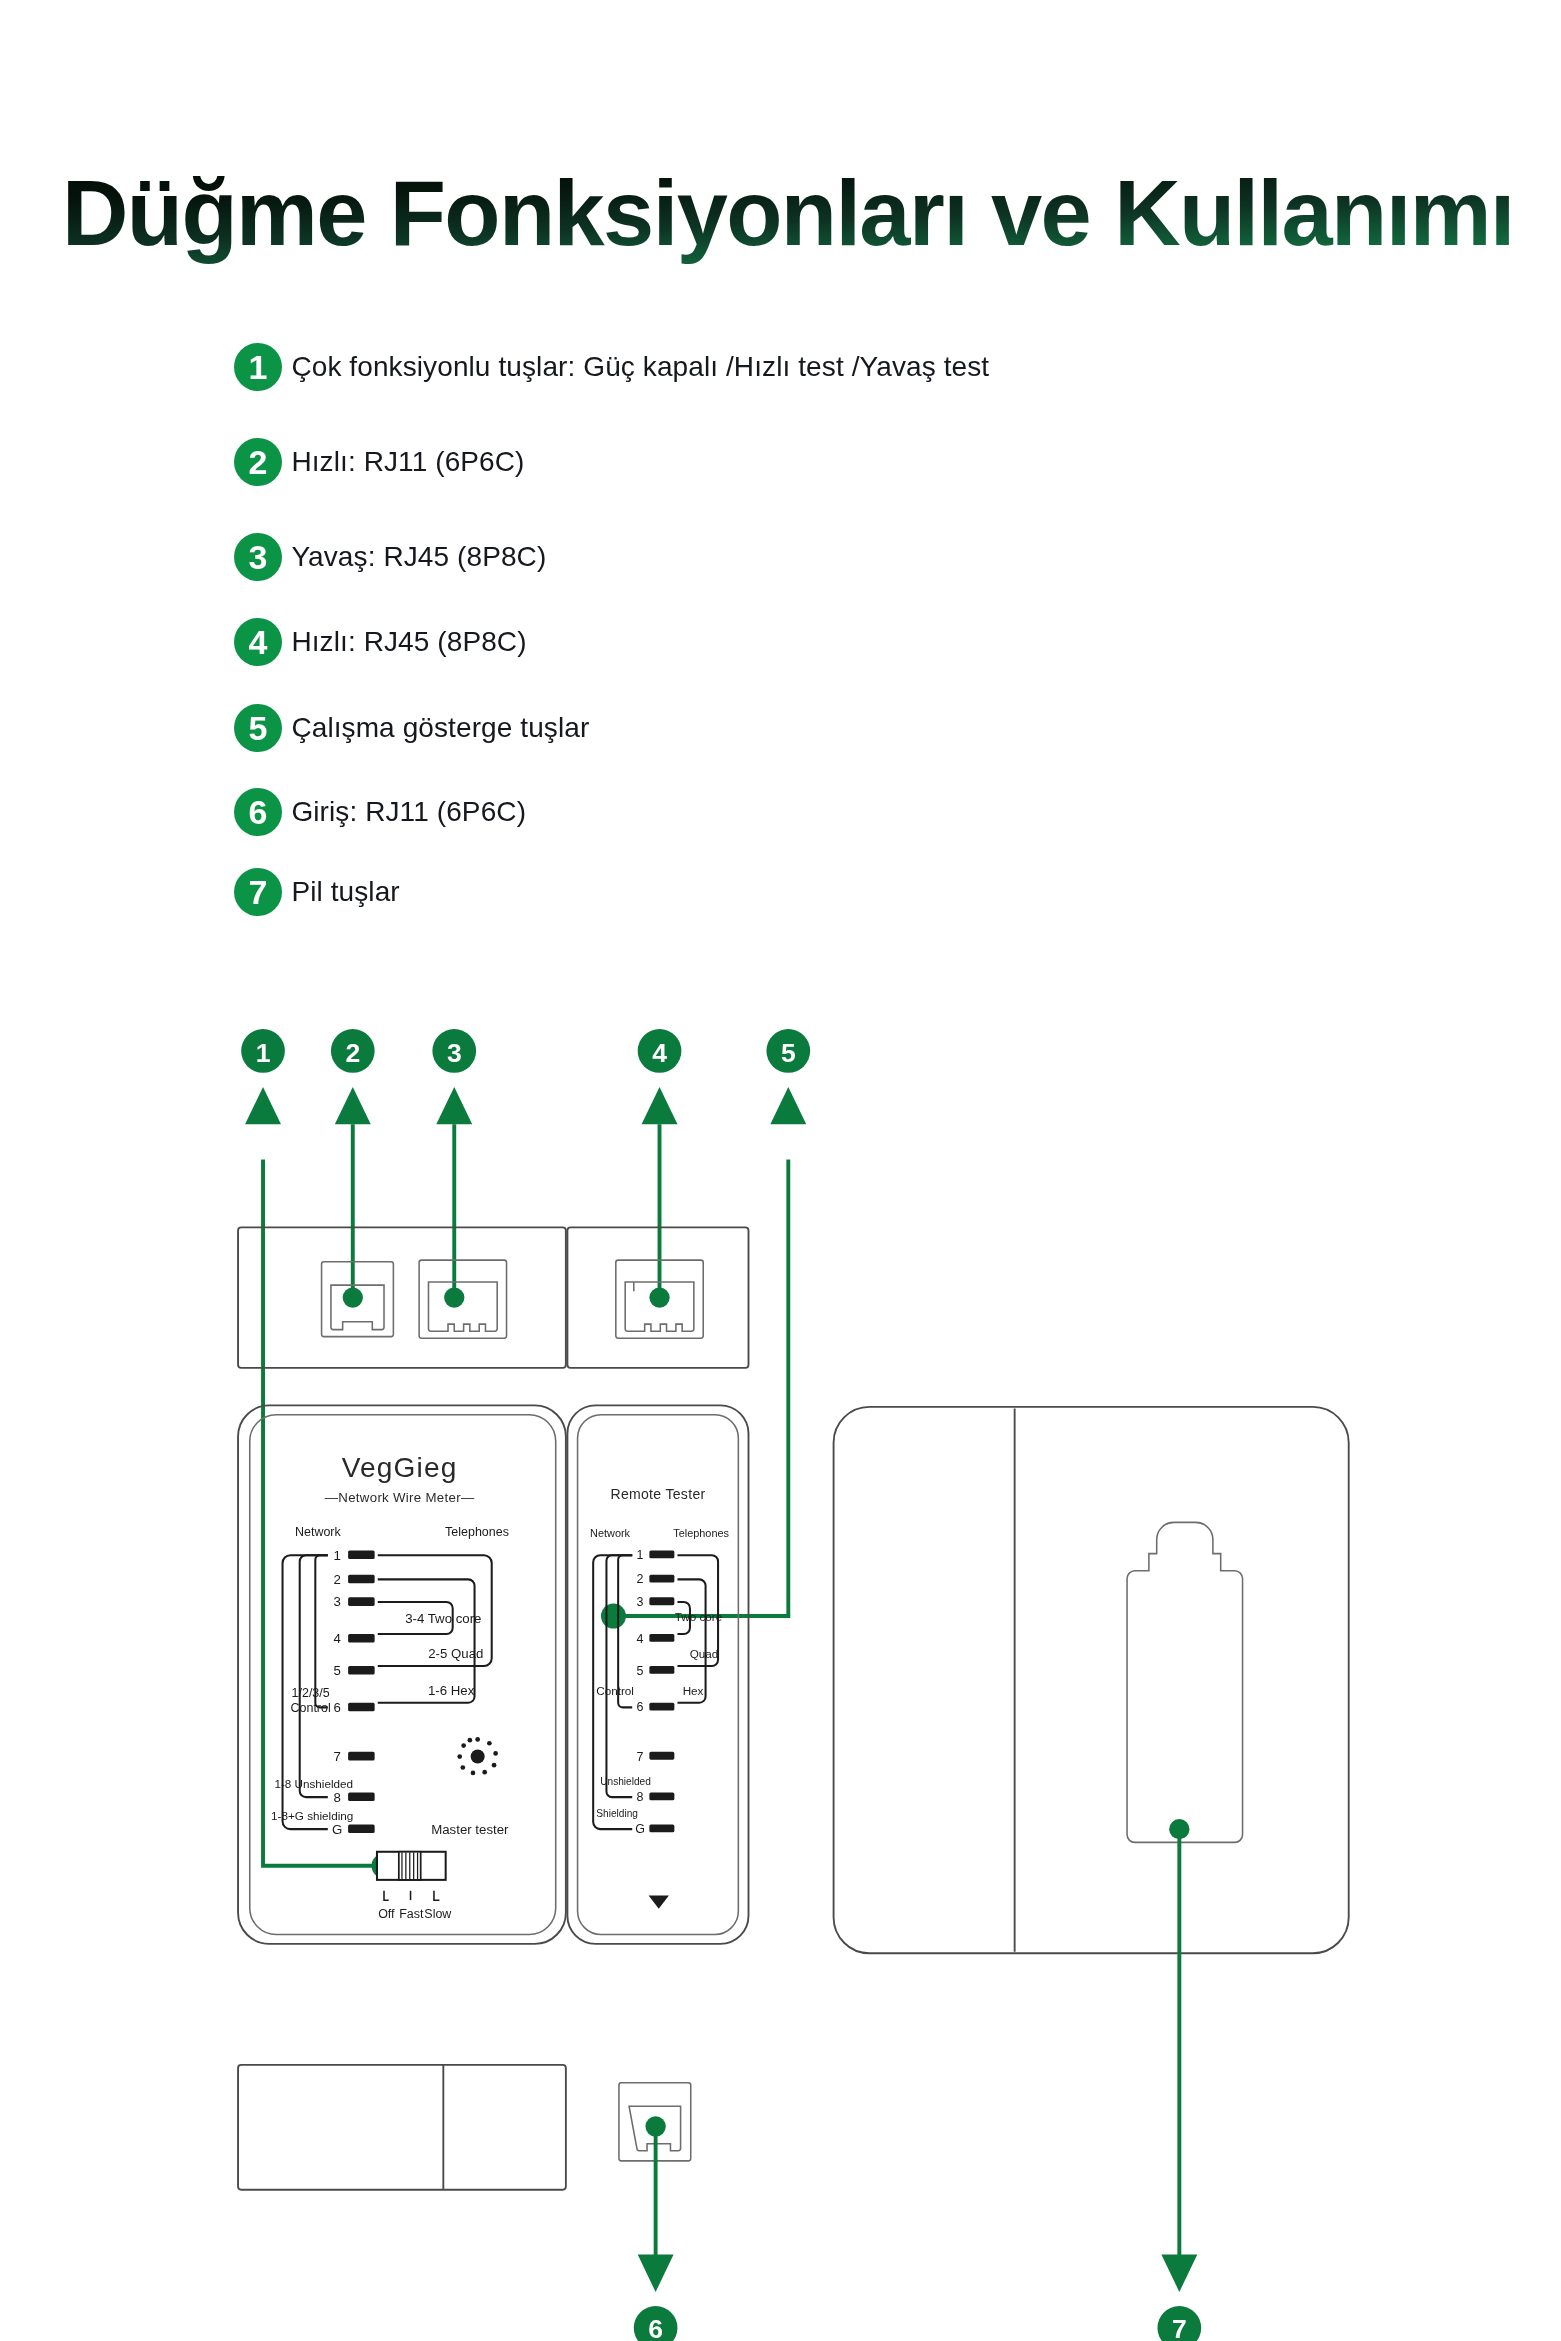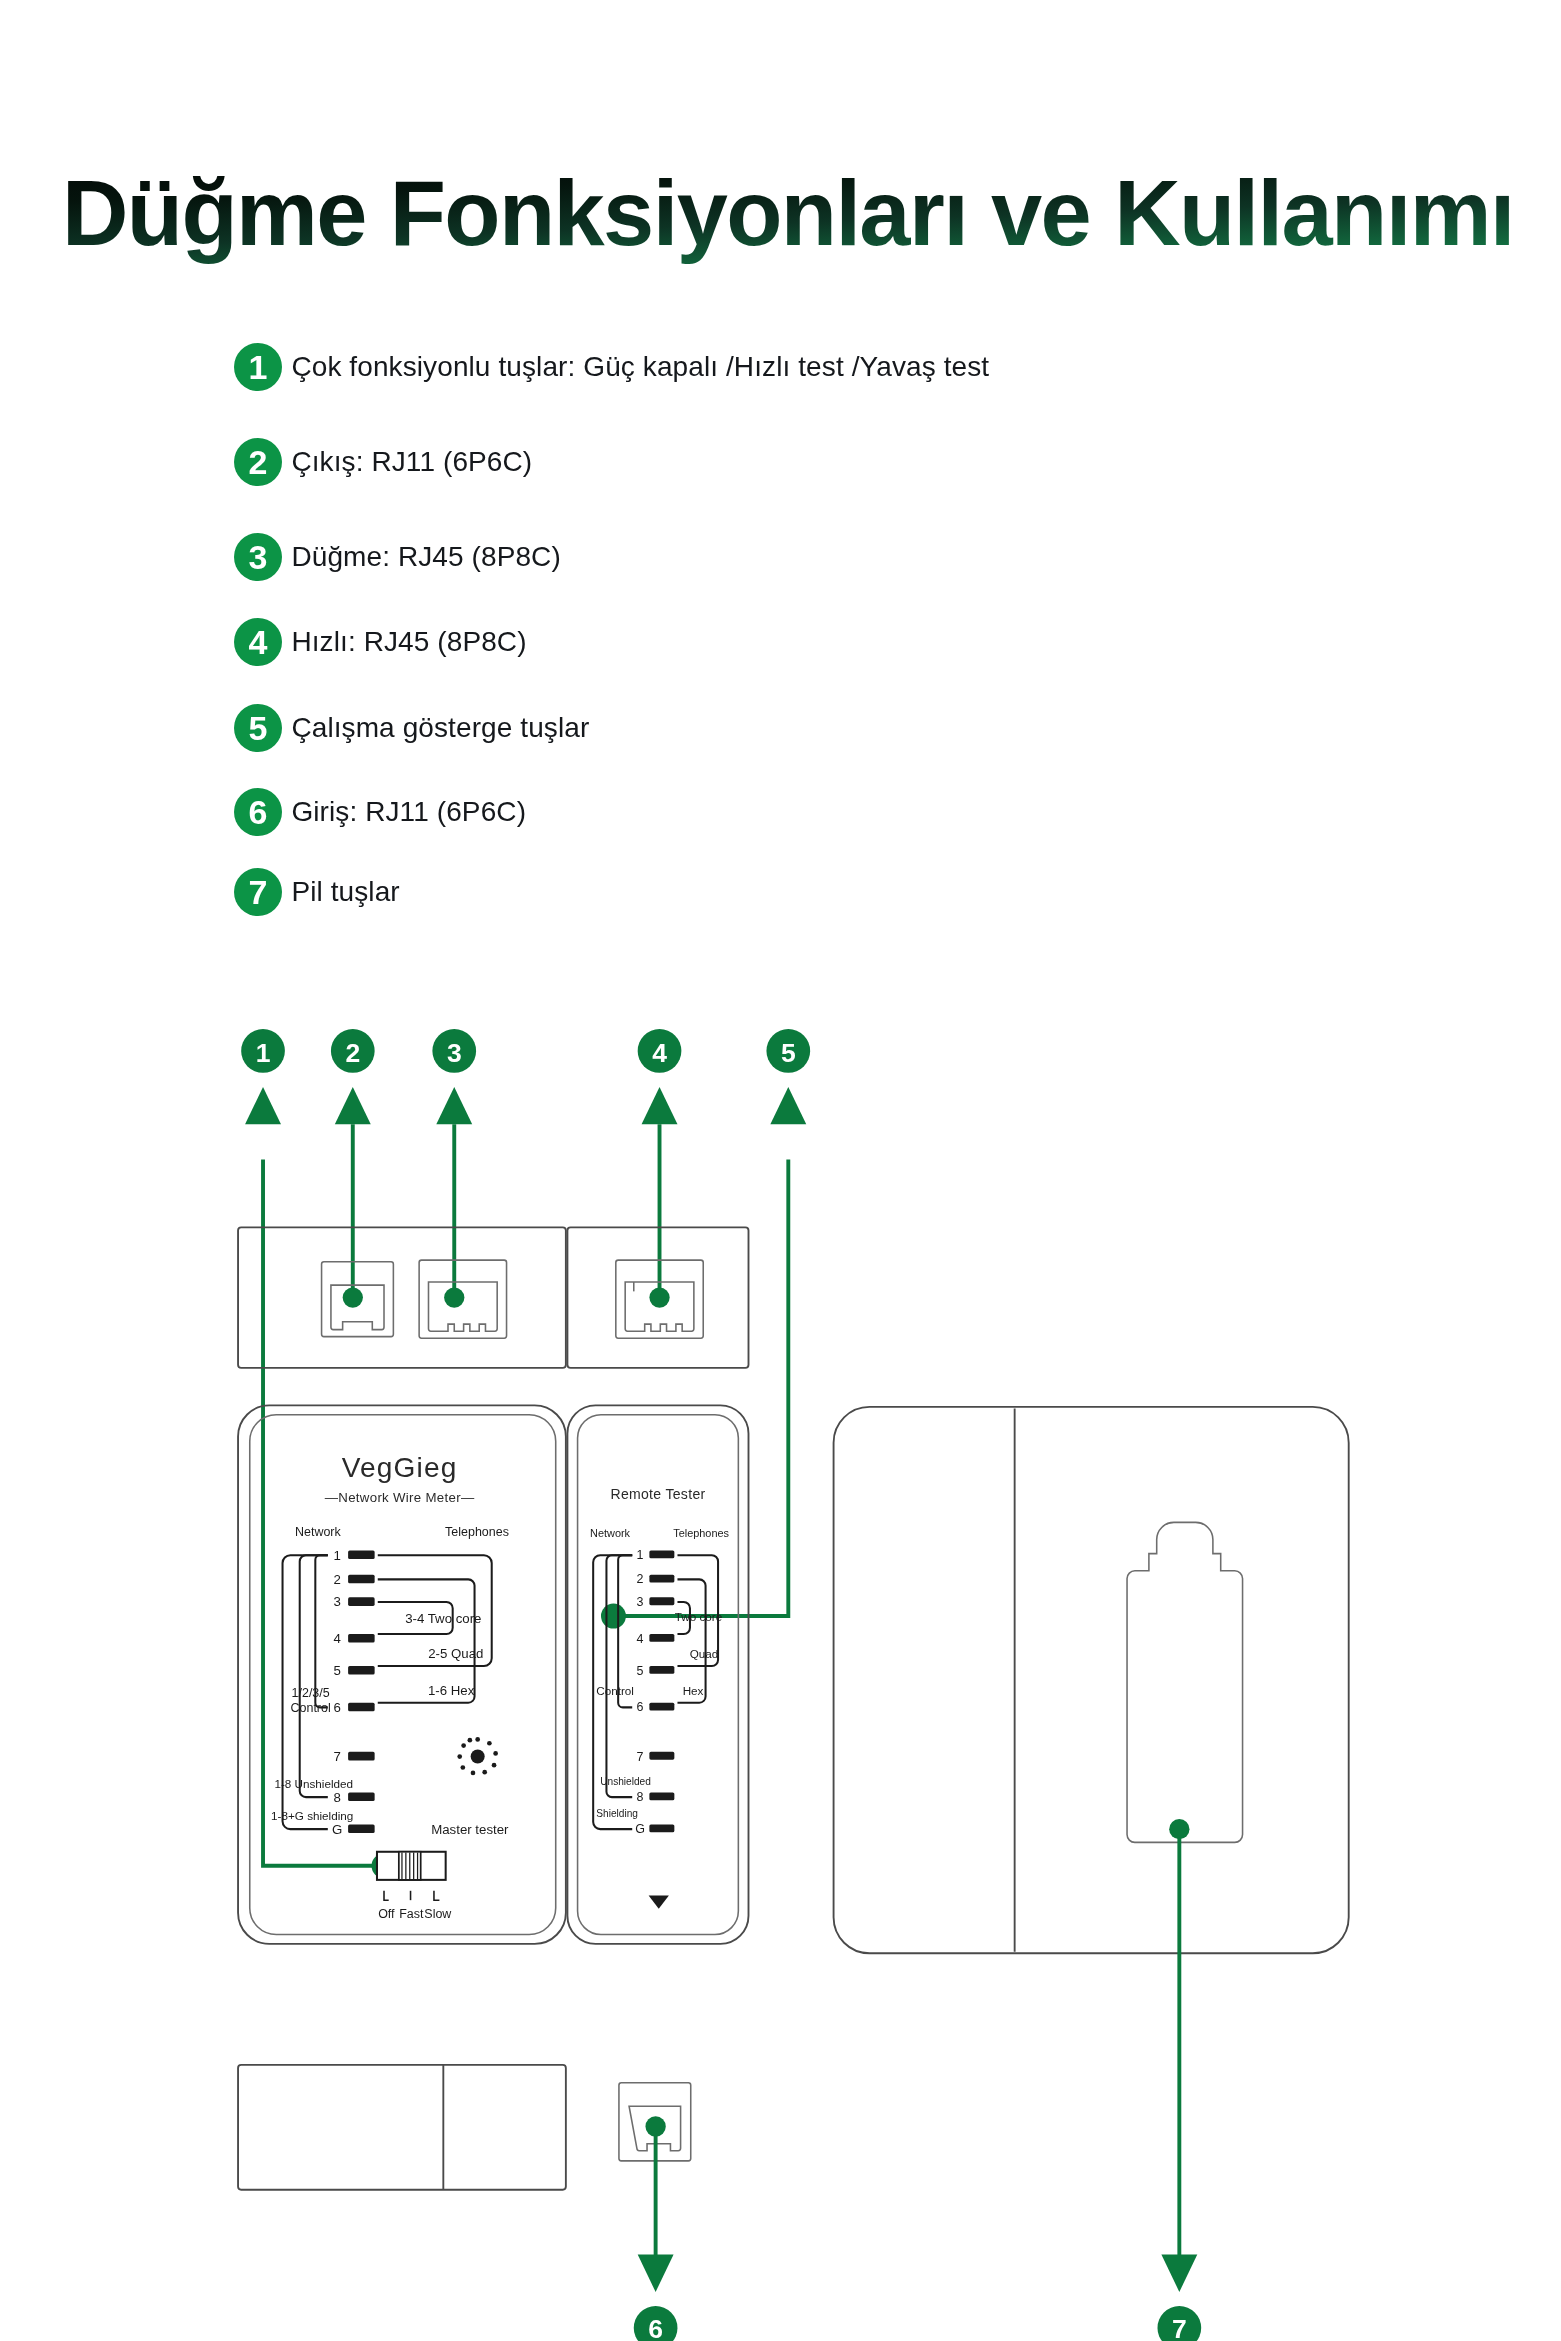--- a/index.html
+++ b/index.html
@@ -61,26 +61,26 @@
 
   <div class="list">
 
     <div class="li" style="top:0px;">
       <div class="dot">1</div>
       <div class="txt">Çok fonksiyonlu tuşlar: Güç kapalı /Hızlı test /Yavaş test</div>
     </div>
 
     <div class="li" style="top:95px;">
       <div class="dot">2</div>
-      <div class="txt">Çıkış: RJ11 (6P6C)</div>
+      <div class="txt">Hızlı: RJ11 (6P6C)</div>
     </div>
 
     <div class="li" style="top:190px;">
       <div class="dot">3</div>
-      <div class="txt">Düğme: RJ45 (8P8C)</div>
+      <div class="txt">Yavaş: RJ45 (8P8C)</div>
     </div>
 
     <div class="li" style="top:275px;">
       <div class="dot">4</div>
       <div class="txt">Hızlı: RJ45 (8P8C)</div>
     </div>
 
     <div class="li" style="top:361px;">
       <div class="dot">5</div>
       <div class="txt">Çalışma gösterge tuşlar</div>

